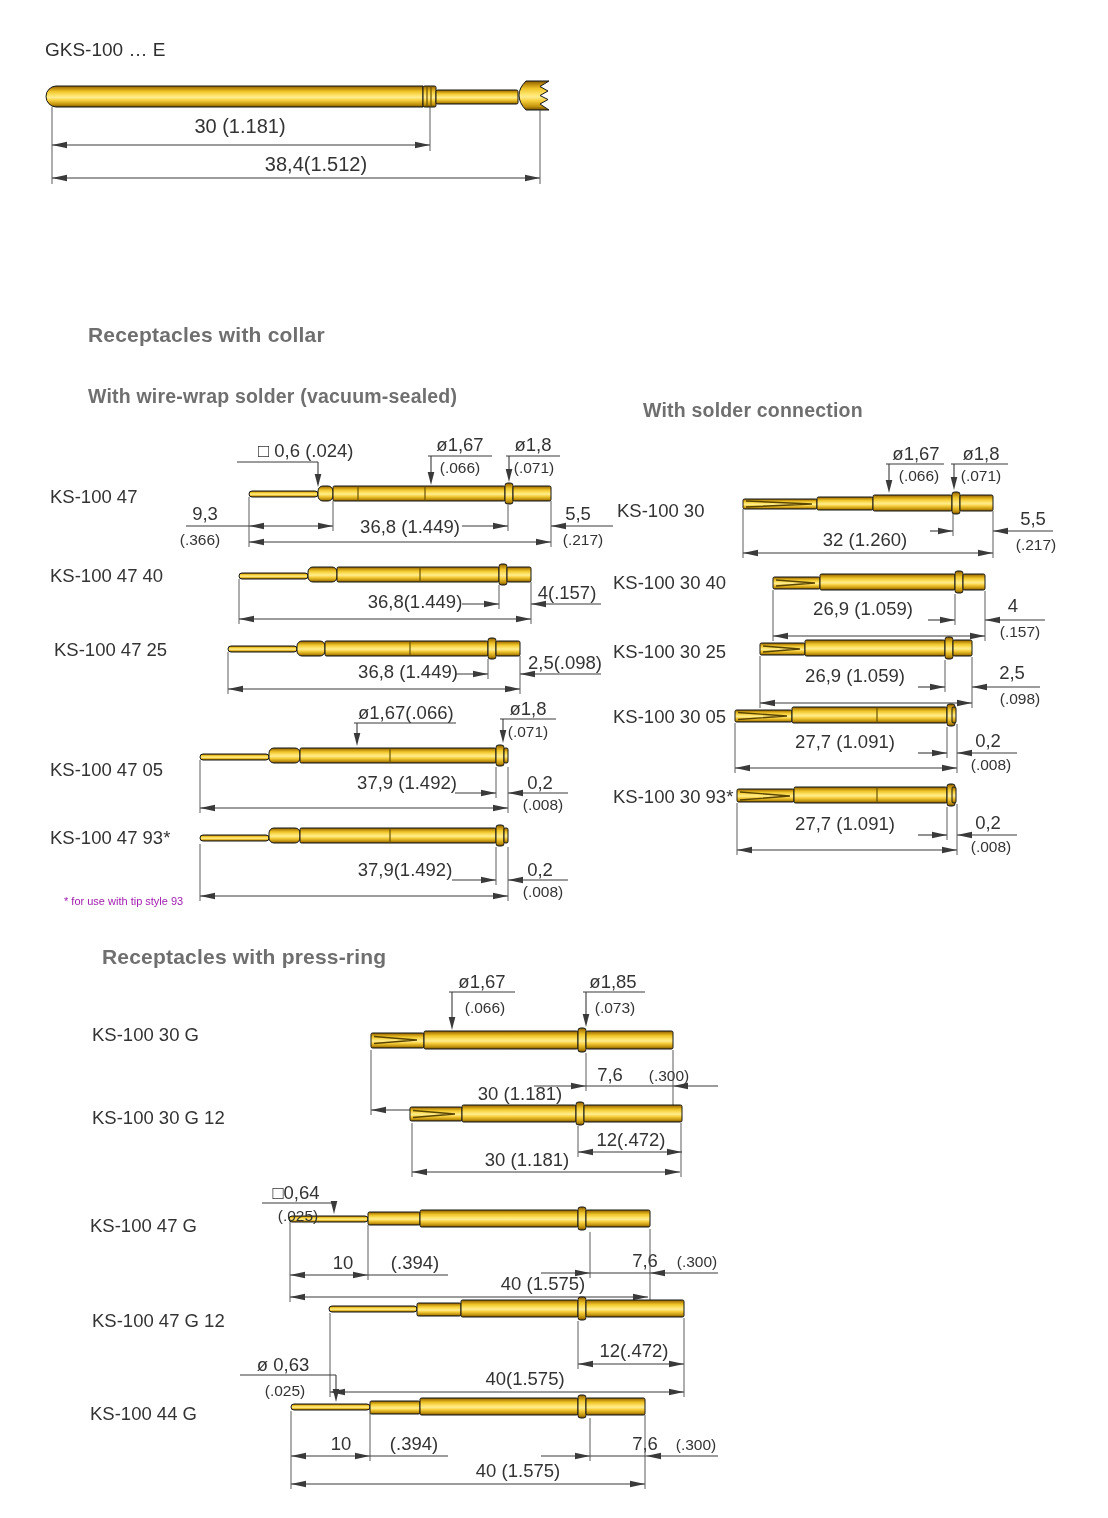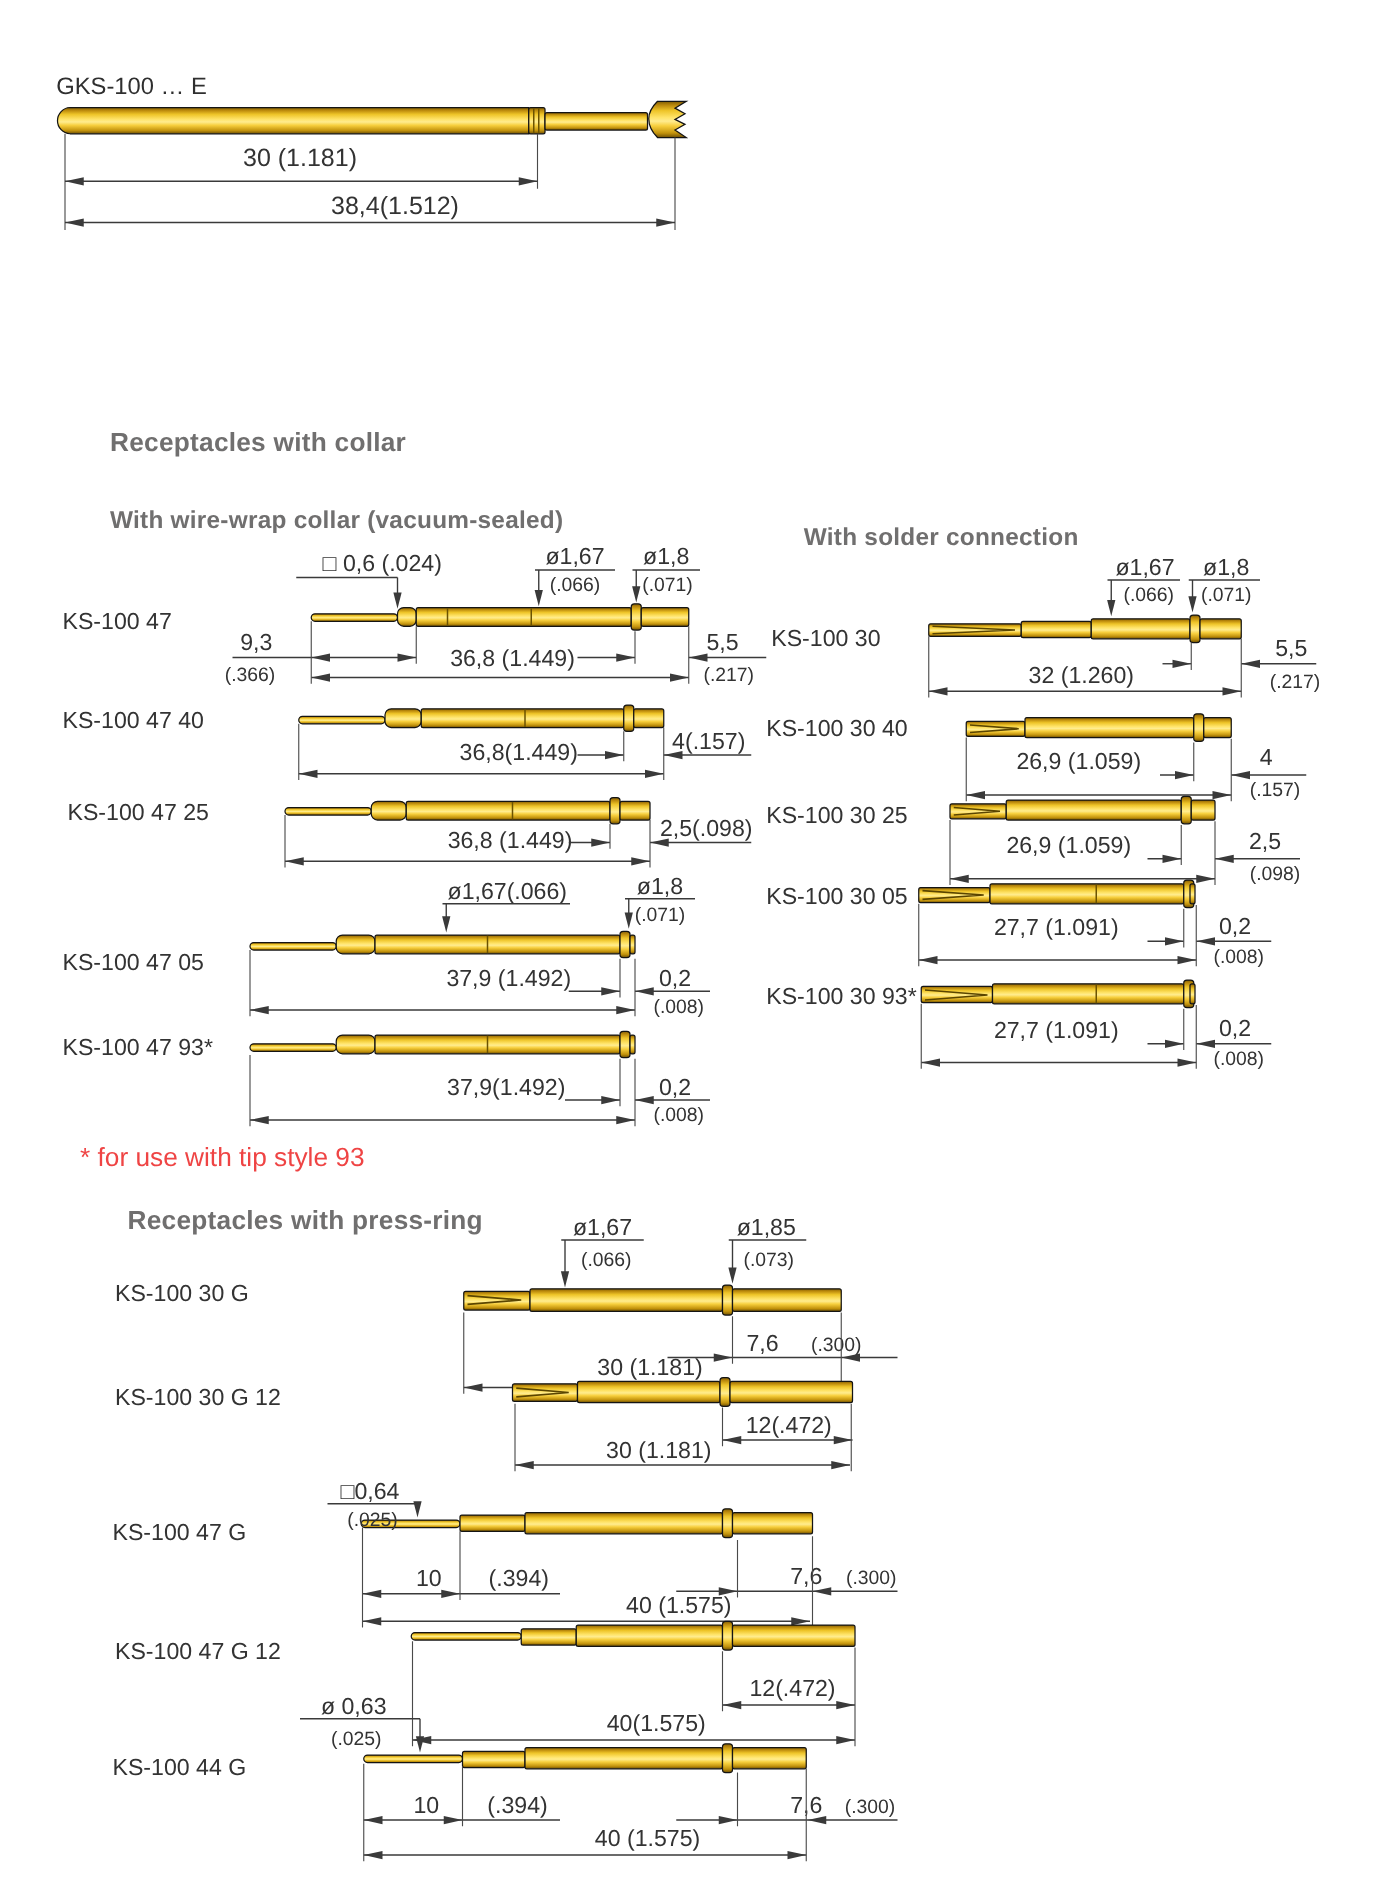--- a/index.html
+++ b/index.html
@@ -1,32 +1,32 @@
 <!DOCTYPE html>
 <html><head>
 <meta charset="utf-8">
 <style>
   html,body{margin:0;padding:0;background:#ffffff;}
   .page{position:relative;width:1108px;height:1518px;background:#fff;overflow:hidden;
         font-family:"Liberation Sans",sans-serif;}
-  .ovl{position:absolute;line-height:1.05;white-space:nowrap;color:#2f2f2f;margin-top:20px;}
+  .ovl{position:absolute;line-height:1.05;white-space:nowrap;color:#2f2f2f;}
   .h1{font-size:21px;font-weight:bold;color:#706f6f;letter-spacing:.2px;text-align:right;}
   .h2{font-size:19.5px;font-weight:bold;color:#706f6f;letter-spacing:.2px;}
   .gks{font-size:19px;color:#2f2f2f;}
-  .fn{font-size:21px;color:#ef4444;}
+  .fn{font-size:11px;color:#a21caf;}
   svg{position:absolute;left:0;top:0;}
   svg text{fill:#333;font-family:"Liberation Sans",sans-serif;}
 </style>
 </head>
 <body>
 
 <div class="page">
   <div class="ovl gks" style="left:45px;top:40px">GKS-100 … E</div>
   <div class="ovl h1" style="left:88px;top:324px">Receptacles with collar</div>
-  <div class="ovl h2" style="left:88px;top:386px">With wire-wrap collar (vacuum-sealed)</div>
+  <div class="ovl h2" style="left:88px;top:386px">With wire-wrap solder (vacuum-sealed)</div>
   <div class="ovl h2" style="left:643px;top:400px">With solder connection</div>
   <div class="ovl fn" style="left:64px;top:896px">* for use with tip style 93</div>
   <div class="ovl h1" style="left:102px;top:946px">Receptacles with press-ring</div>
   <svg id="dwg" width="1108" height="1518">
     <defs>
       <linearGradient id="gold" x1="0" y1="0" x2="0" y2="1">
         <stop offset="0" stop-color="#7d5c06"></stop>
           <stop offset="0.1" stop-color="#b8860b"></stop>
         <stop offset="0.26" stop-color="#eec428"></stop>
           <stop offset="0.45" stop-color="#ffe46a"></stop>

